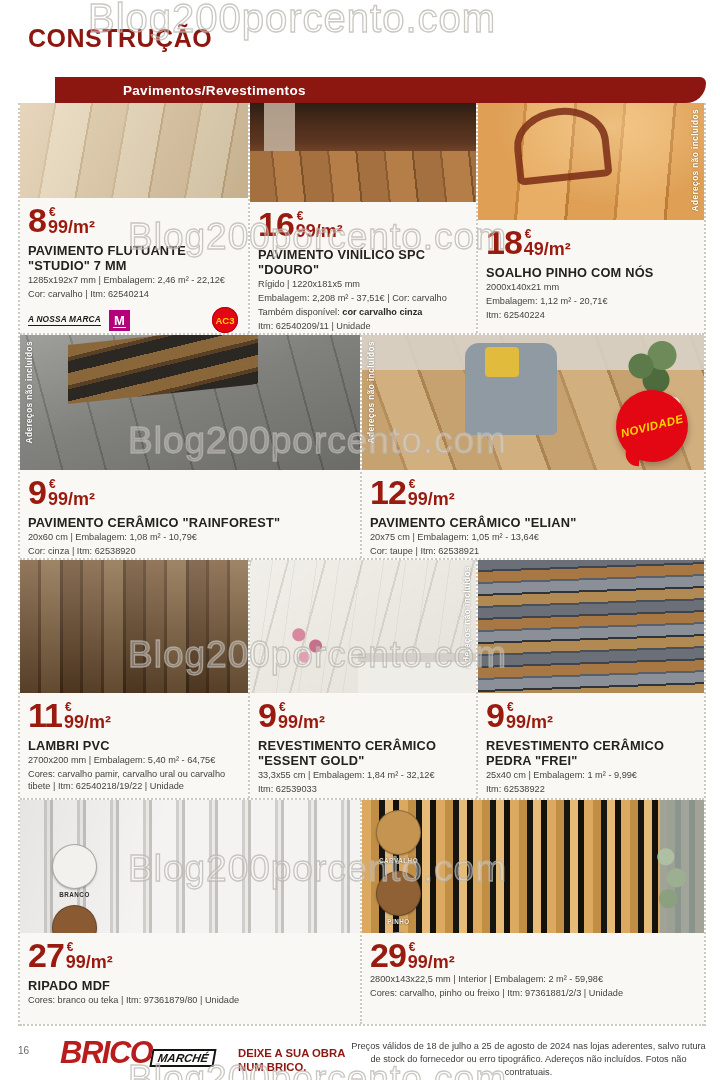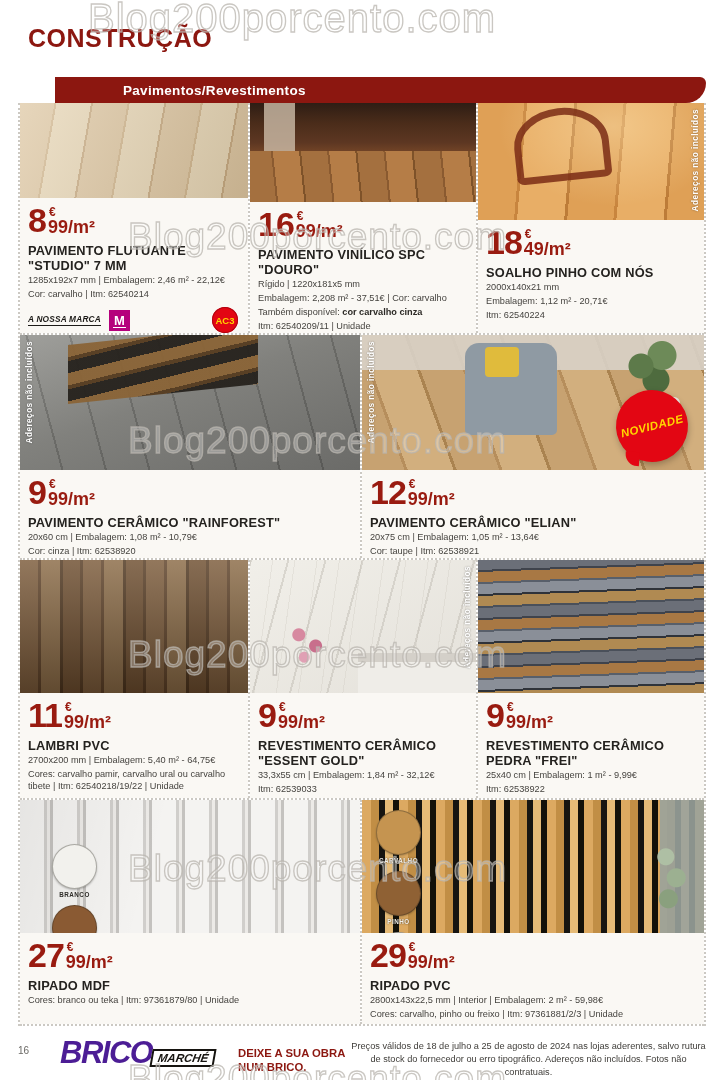--- a/index.html
+++ b/index.html
@@ -132,21 +132,21 @@
   .p10 .wallstrip { position:absolute; right:0; top:0; width:13%; height:100%; background:#99a29c; opacity:.9; }
   .p10 .plant { position:absolute; right:2%; top:30%; width:52px; height:84px;
         background:radial-gradient(circle at 40% 20%, #aebfa4 0 8px, transparent 9px),
                    radial-gradient(circle at 60% 45%, #9cb091 0 9px, transparent 10px),
                    radial-gradient(circle at 45% 70%, #8aa07e 0 9px, transparent 10px); }
 
   
   .footer { position:absolute; left:0; top:1031px; width:720px; height:49px; background:#fff; }
   .page-num { position:absolute; left:18px; top:14px; font-size:10px; color:#6b6965; }
   .logo { position:absolute; left:60px; top:6px; display:flex; align-items:flex-end; }
-  .logo-brico { font-size:31px; font-weight:900; font-style:italic; letter-spacing:-1.5px; color:#4c1d95; line-height:1; }
+  .logo-brico { font-size:31px; font-weight:900; font-style:italic; letter-spacing:-1.5px; color:#b91c1c; line-height:1; }
   .logo-marche { border:2px solid #161410; color:#161410; font-size:11.5px; font-weight:800; font-style:italic;
                  padding:1px 5px; transform:skewX(-10deg); margin-left:-1px; margin-bottom:1px; background:#fff; }
   .tagline { position:absolute; left:238px; top:16px; width:125px; font-size:11.3px; font-weight:800;
              color:#8c1710; line-height:1.2; }
   .legal { position:absolute; left:350px; top:9px; width:357px; font-size:9.2px; color:#3f3d39;
            line-height:1.4; text-align:center; }
 </style>
 </head>
 <body>
 
@@ -384,21 +384,20 @@
           </div>
         </div>
         <div class="txt">
           <div class="price">
             <span class="int">29</span>
             <span class="frac">
               <span class="cur">€</span>
               <span class="rest">99/m²</span>
             </span>
           </div>
-          <div class="name">RIPADO PVC</div>
           <div class="det">2800x143x22,5 mm | Interior | Embalagem: 2 m² - 59,98€</div>
           <div class="det">Cores: carvalho, pinho ou freixo | Itm: 97361881/2/3 | Unidade</div>
         </div>
       </div>
     </div>
 
   </div>
 
   <div class="footer">
     <span class="page-num">16</span>

